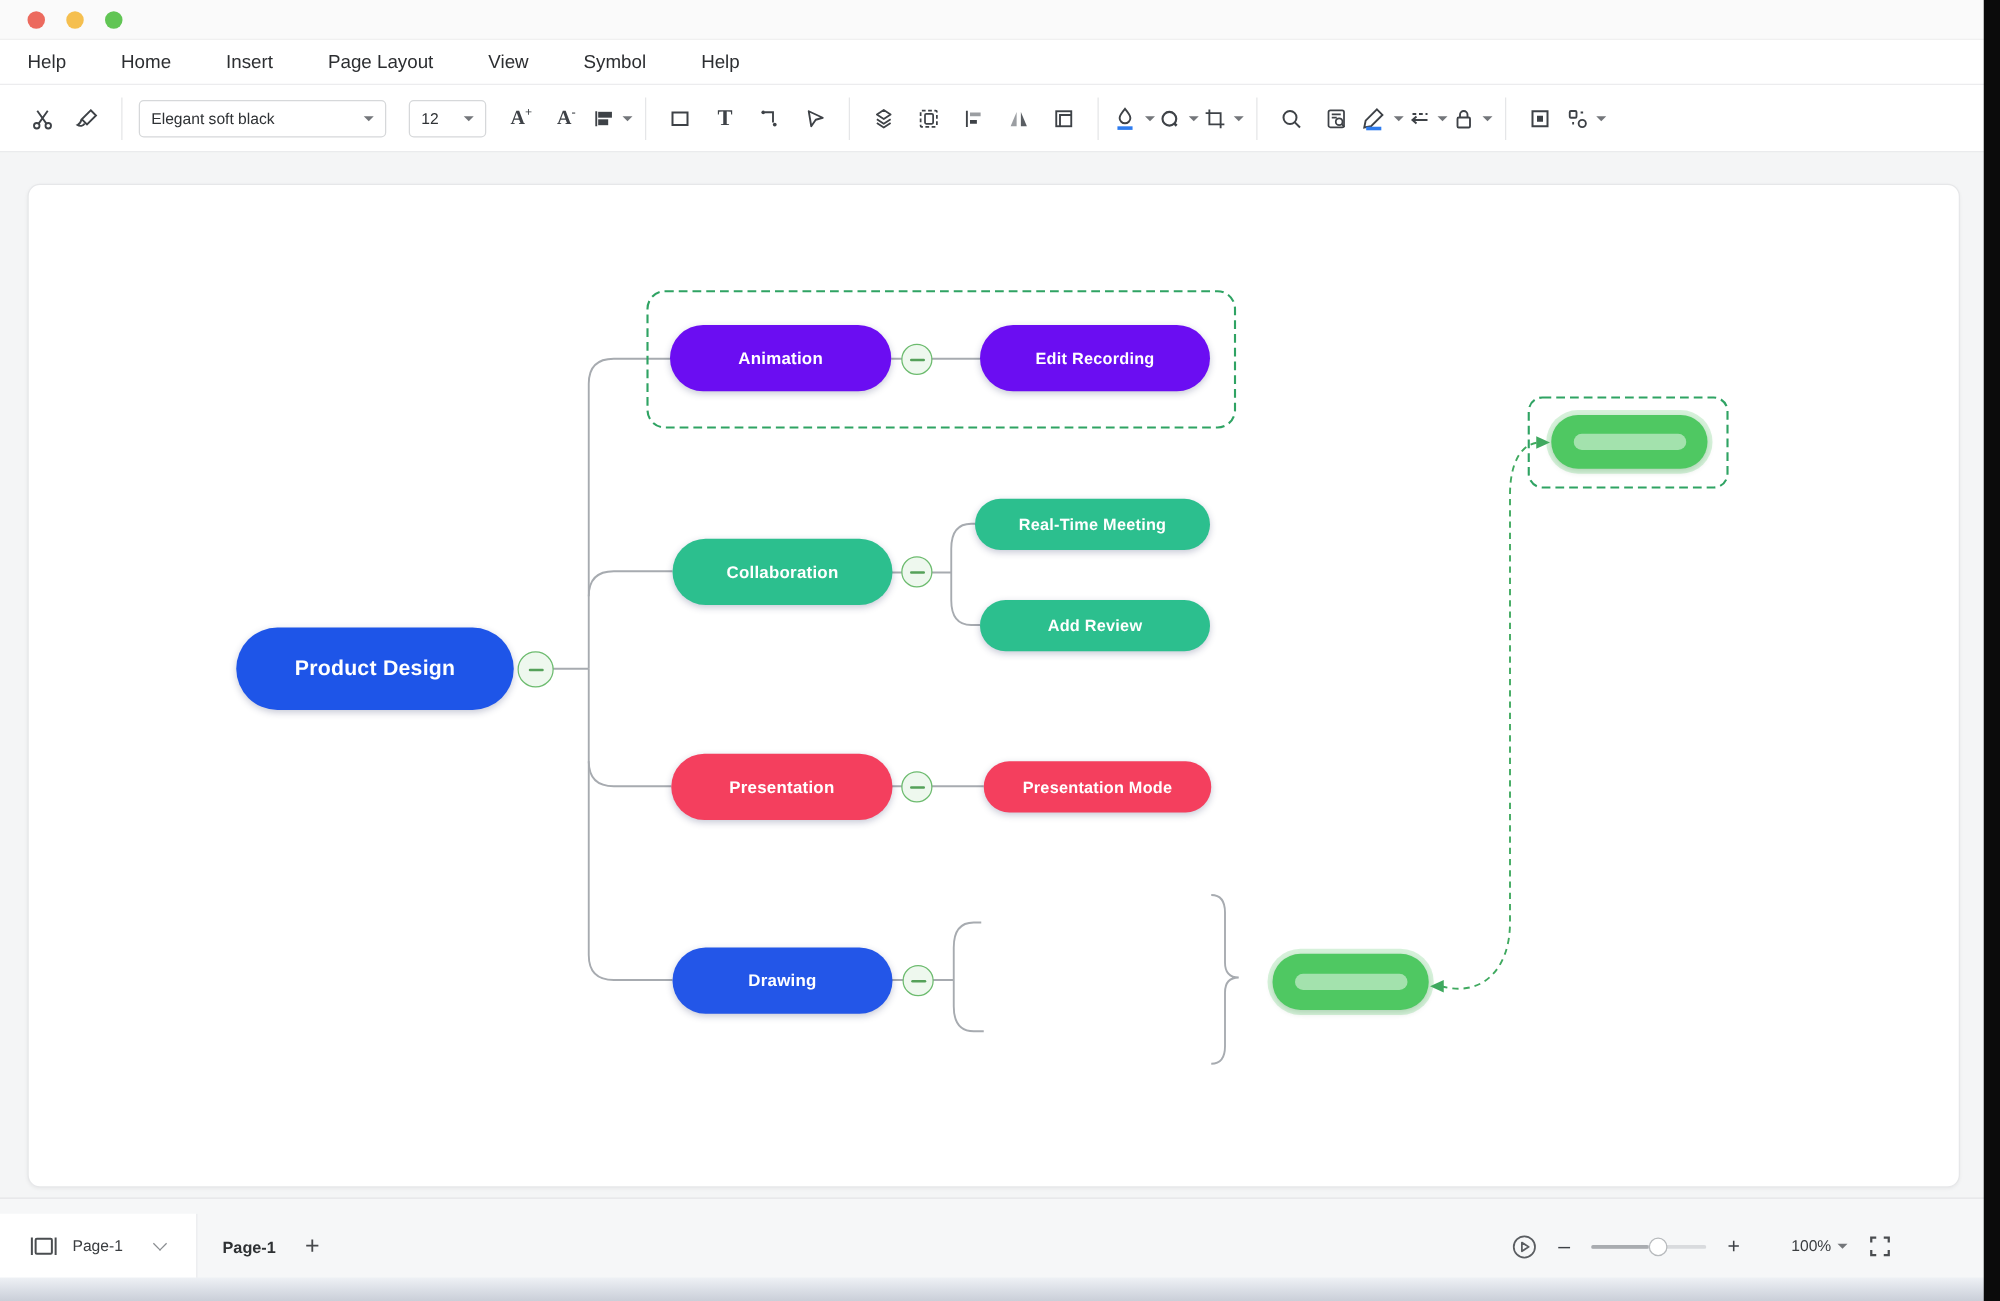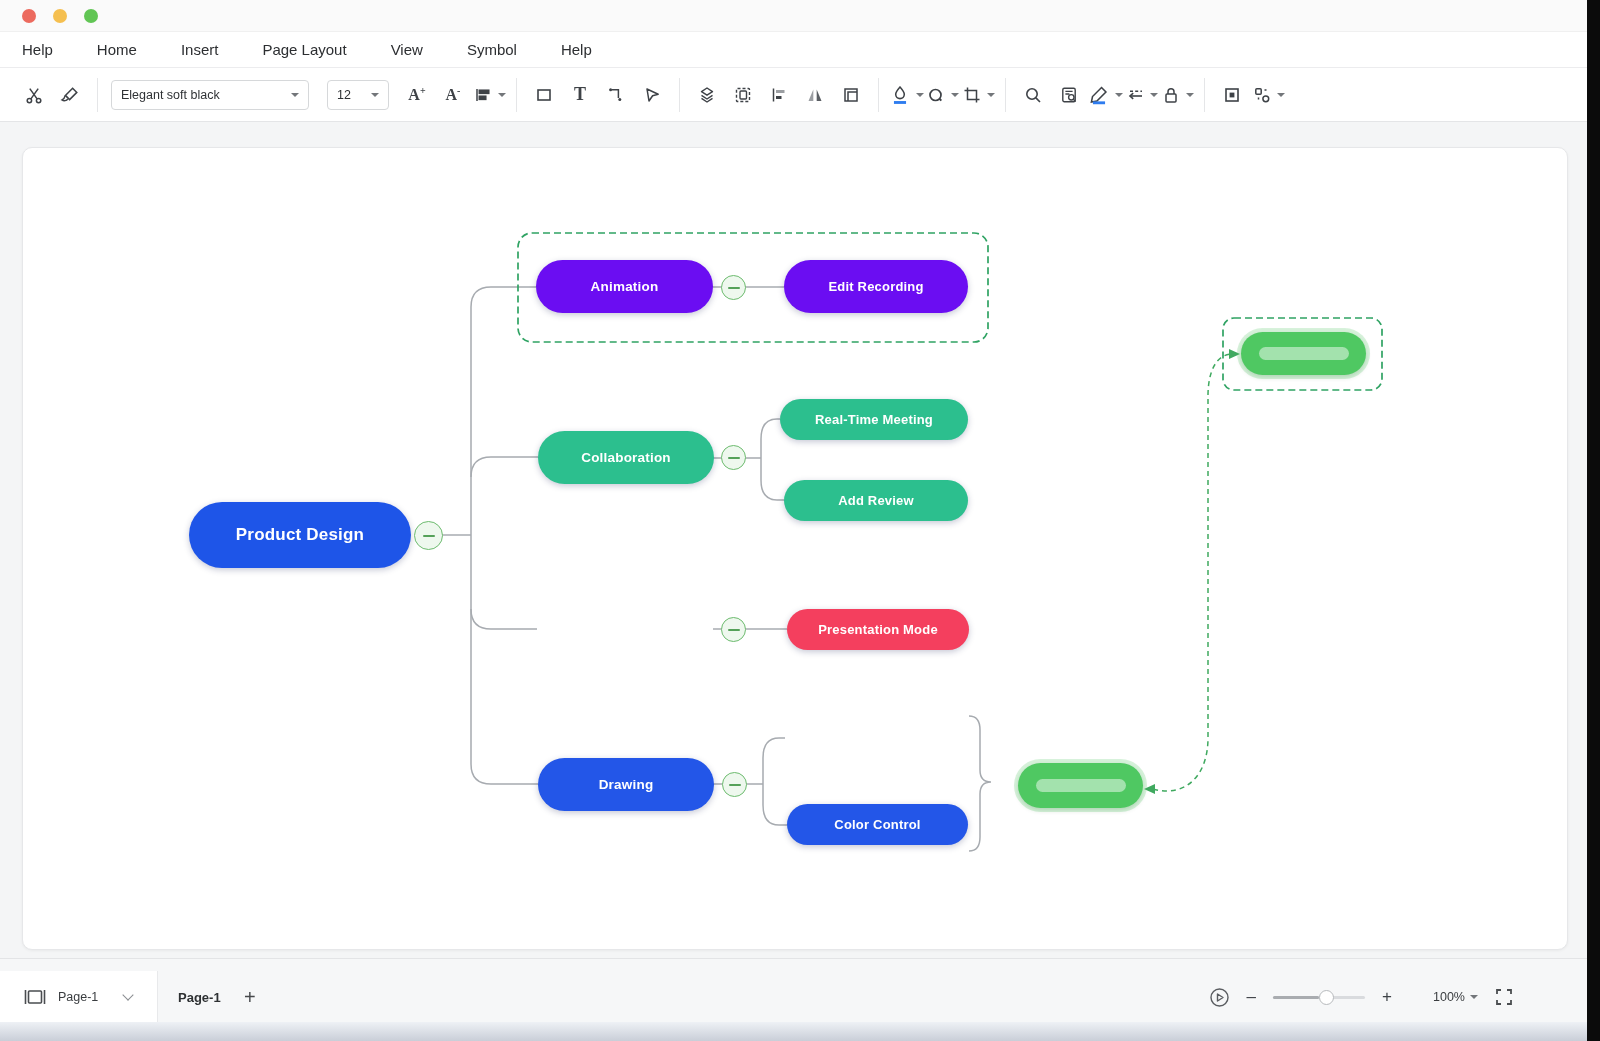--- a/index.html
+++ b/index.html
@@ -296,24 +296,24 @@
 
         <div class="node lg" style="left: 166px; top: 354px; width: 222px; height: 66px; background: rgb(30, 85, 232);">Product Design</div>
 
         <div class="node md" style="left: 513px; top: 112px; width: 177px; height: 53px; background: rgb(107, 13, 242);">Animation</div>
         <div class="node sm" style="left: 761px; top: 112px; width: 184px; height: 53px; background: rgb(107, 13, 242);">Edit Recording</div>
 
         <div class="node md" style="left: 515px; top: 283px; width: 176px; height: 53px; background: rgb(44, 191, 142);">Collaboration</div>
         <div class="node sm" style="left: 757px; top: 251px; width: 188px; height: 41px; background: rgb(44, 191, 142);">Real-Time Meeting</div>
         <div class="node sm" style="left: 761px; top: 332px; width: 184px; height: 41px; background: rgb(44, 191, 142);">Add Review</div>
 
+        <div class="node md" style="left: 514px; top: 455px; width: 177px; height: 53px; background: rgb(244, 63, 94);">Presentation</div>
         <div class="node sm" style="left: 764px; top: 461px; width: 182px; height: 41px; background: rgb(244, 63, 94);">Presentation Mode</div>
 
         <div class="node md" style="left: 515px; top: 610px; width: 176px; height: 53px; background: rgb(35, 86, 232);">Drawing</div>
-        <div class="node sm" style="left: 764px; top: 656px; width: 181px; height: 41px; background: rgb(35, 86, 232);">Color Control</div>
 
         <div class="node glow" style="left: 995px; top: 615px; width: 125px; height: 45px; background: rgb(79, 200, 98);">
           <span class="inner-bar"></span>
         </div>
         <div class="node glow" style="left: 1218px; top: 184px; width: 125px; height: 43px; background: rgb(79, 200, 98);">
           <span class="inner-bar"></span>
         </div>
 
         <div class="toggle" style="left:391px; top:373px; width:29px; height:29px;"></div>
         <div class="toggle" style="left:698px; top:127px; width:25px; height:25px;"></div>

